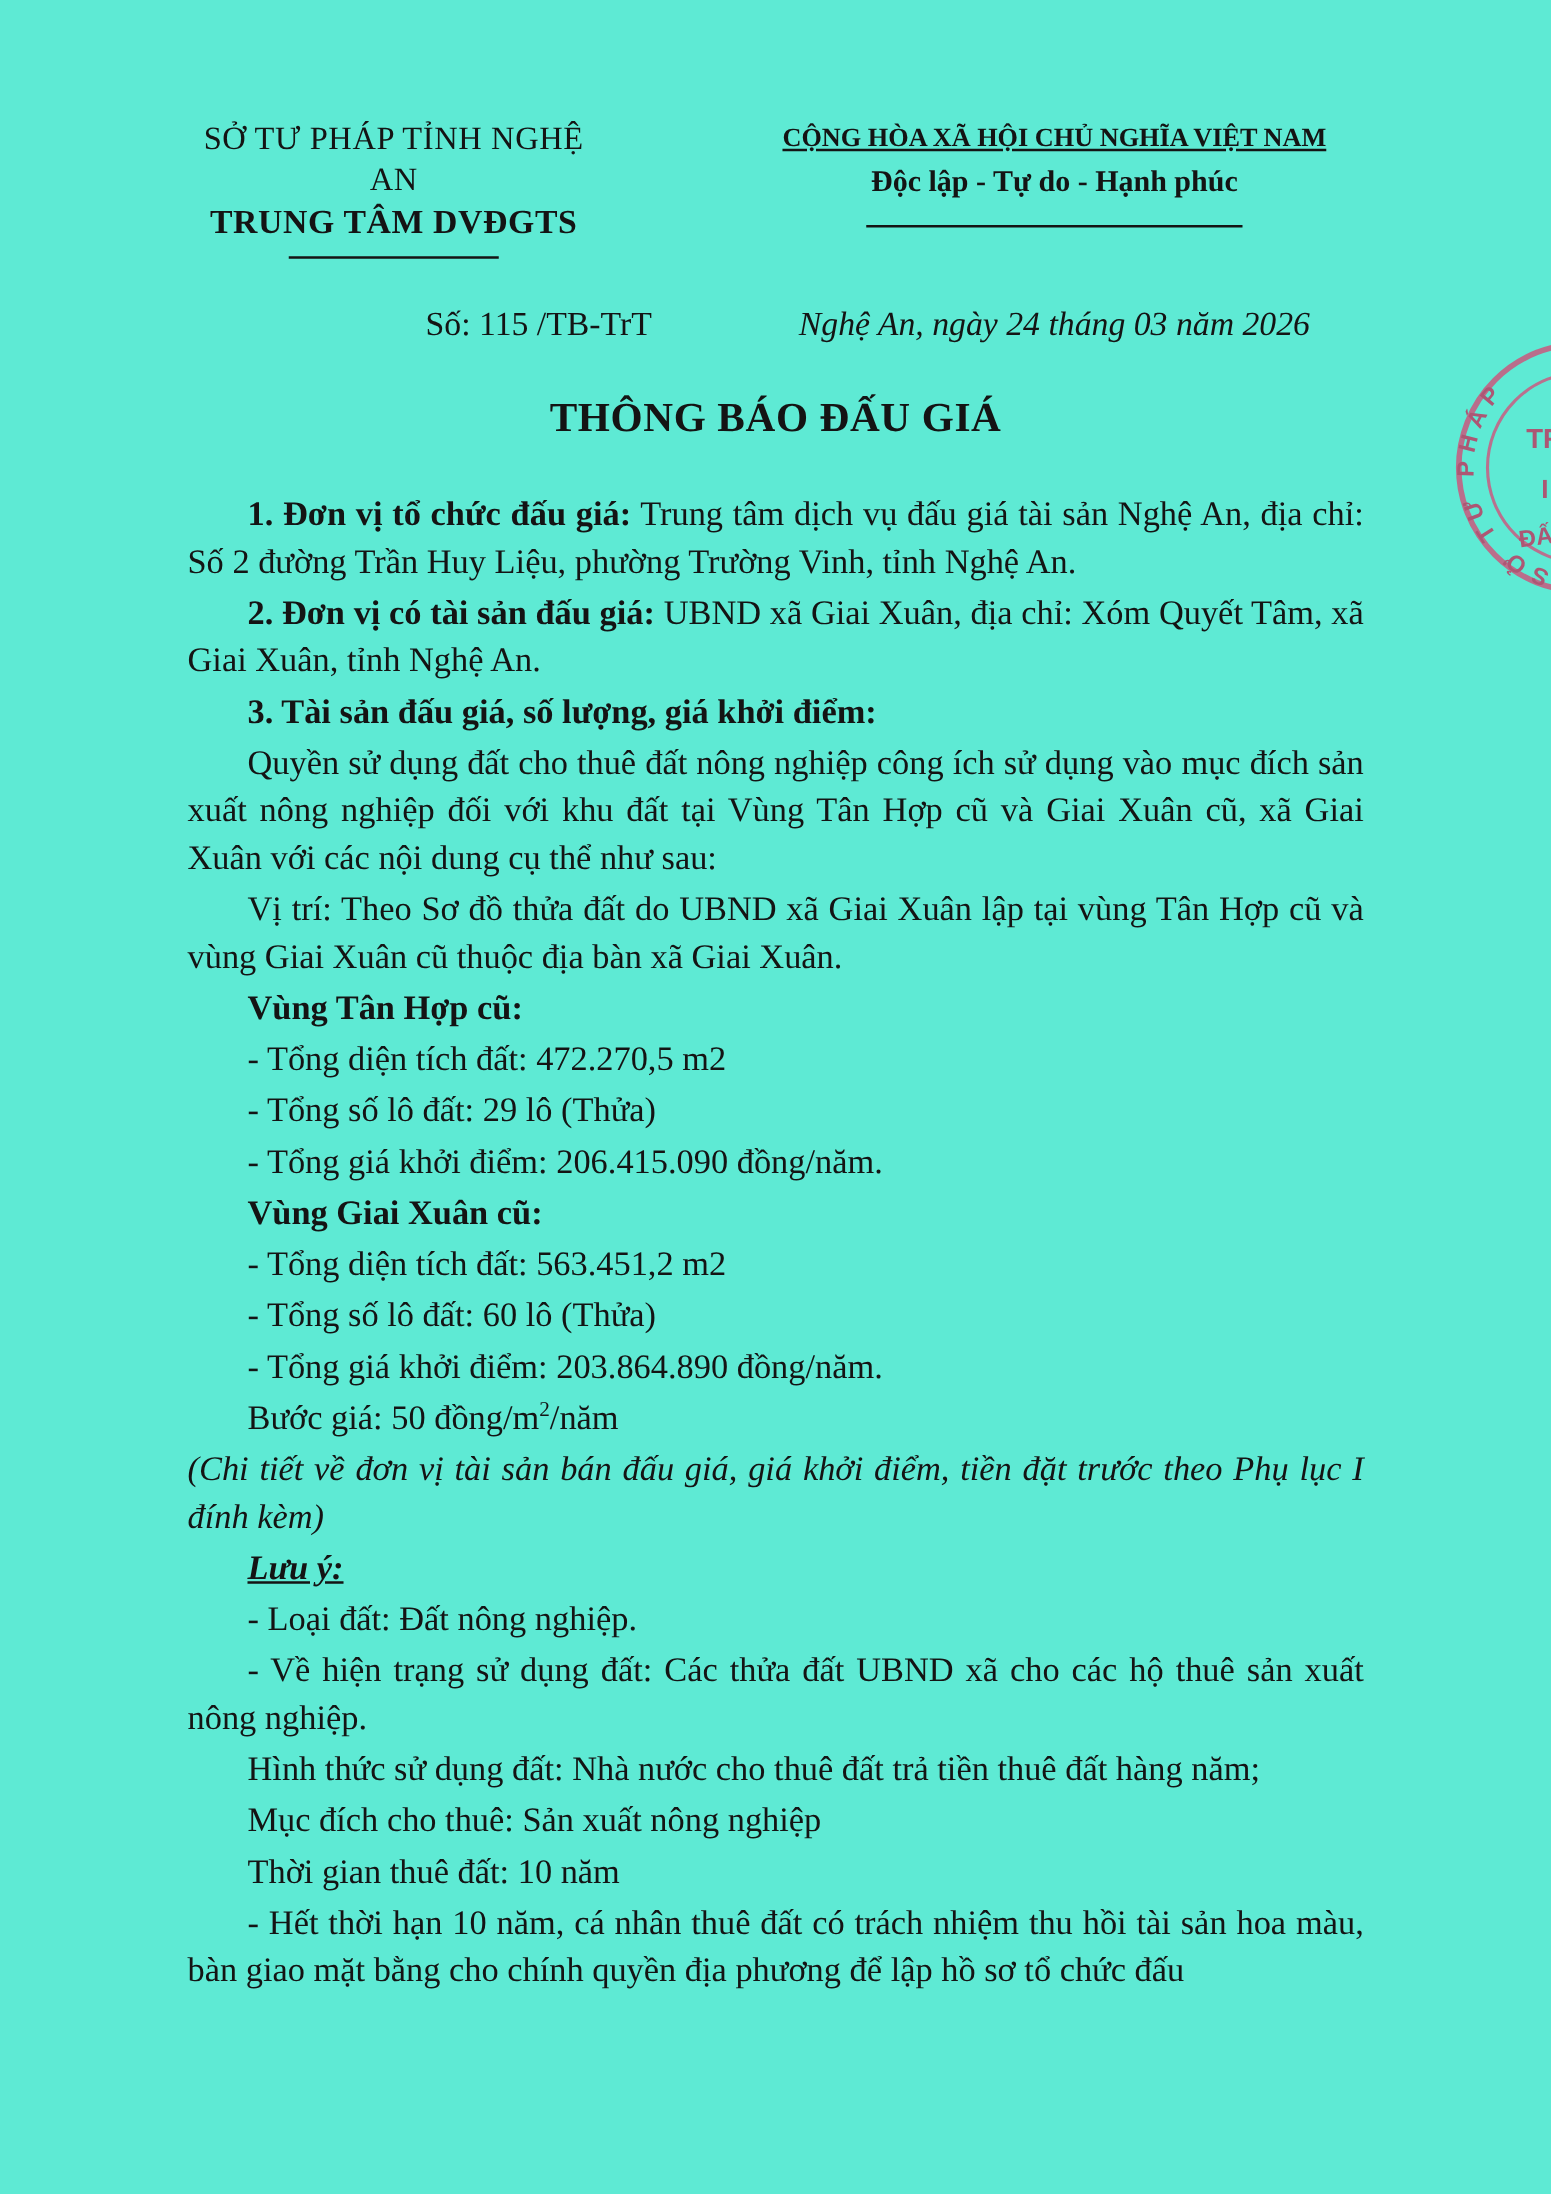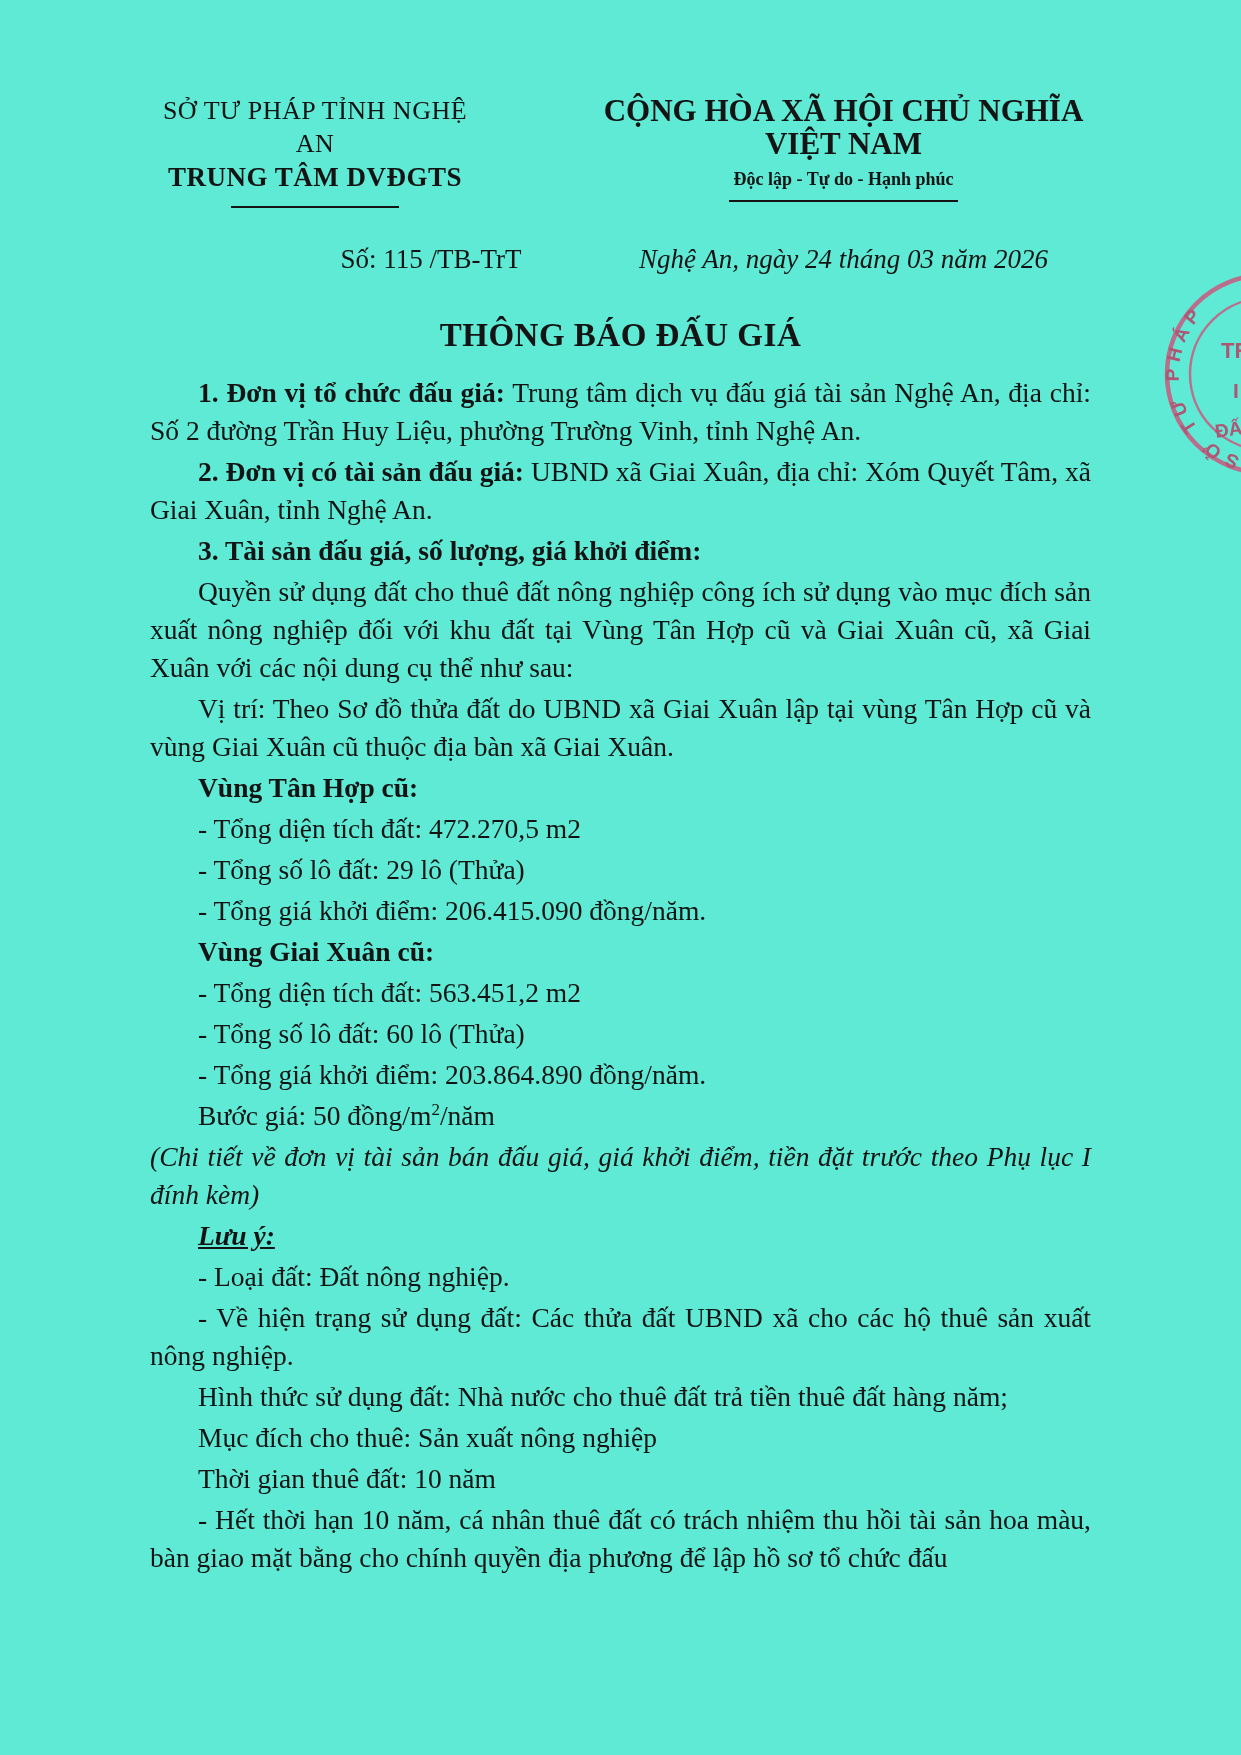--- a/index.html
+++ b/index.html
@@ -13,32 +13,32 @@
   .page{position:relative;width:1241px;height:1755px;overflow:hidden;background:#5eead4;}
   .content{position:absolute;left:150px;top:94px;width:941px;}
 
   
   .hdr{display:flex;justify-content:space-between;align-items:flex-start;}
   .hdr-left{width:330px;text-align:center;}
   .hdr-right{width:495px;text-align:center;}
   .hl1{font-size:26px;line-height:33px;letter-spacing:.5px;}
   .hl2{font-size:27px;line-height:34px;font-weight:bold;letter-spacing:.5px;}
   .hrule{display:inline-block;width:168px;border-top:2px solid #141414;margin-top:6px;}
-  .hr1{font-size:31px;line-height:33px;font-weight:bold;}
-  .hr2{font-size:18px;line-height:36px;font-weight:bold;display:inline-block;
-       border-bottom:2px solid #141414;padding:0 4px 3px 4px;margin-top:1px;}
+  .hr1{font-size:21px;line-height:33px;font-weight:bold;text-decoration:underline;}
+  .hr2{font-size:24px;line-height:36px;font-weight:bold;display:inline-block;
+       border-bottom:2px solid #141414;padding:0 4px 16px 4px;margin-top:1px;}
   .hdr2{display:flex;justify-content:flex-end;margin-top:32px;}
   .doc-num{width:330px;text-align:center;font-size:27px;}
   .date-line{width:495px;text-align:center;font-size:27px;font-style:italic;}
 
   
   .doc-title{text-align:center;font-size:33px;font-weight:bold;margin-top:42px;letter-spacing:.5px;}
 
   
-  .doc-body{margin-top:20px;font-size:27.5px;line-height:38px;}
+  .doc-body{margin-top:38px;font-size:27.5px;line-height:38px;}
   .doc-body p{margin:0 0 3px 0;text-indent:48px;text-align:justify;}
   .doc-body p.nojust{text-align:left;}
   b.lead{font-weight:bold;}
   .center-note{text-indent:0 !important;text-align:center;font-style:italic;}
   .luuy{font-weight:bold;font-style:italic;text-decoration:underline;}
   sup.sq{font-size:17px;vertical-align:super;line-height:0;}
 
   
   .stamp-wrap{position:absolute;left:1061px;top:258px;width:180px;height:236px;pointer-events:none;}
 </style>

